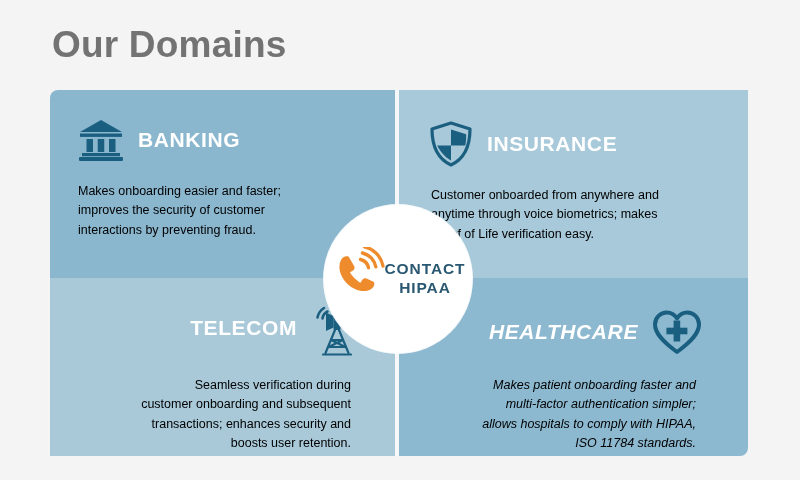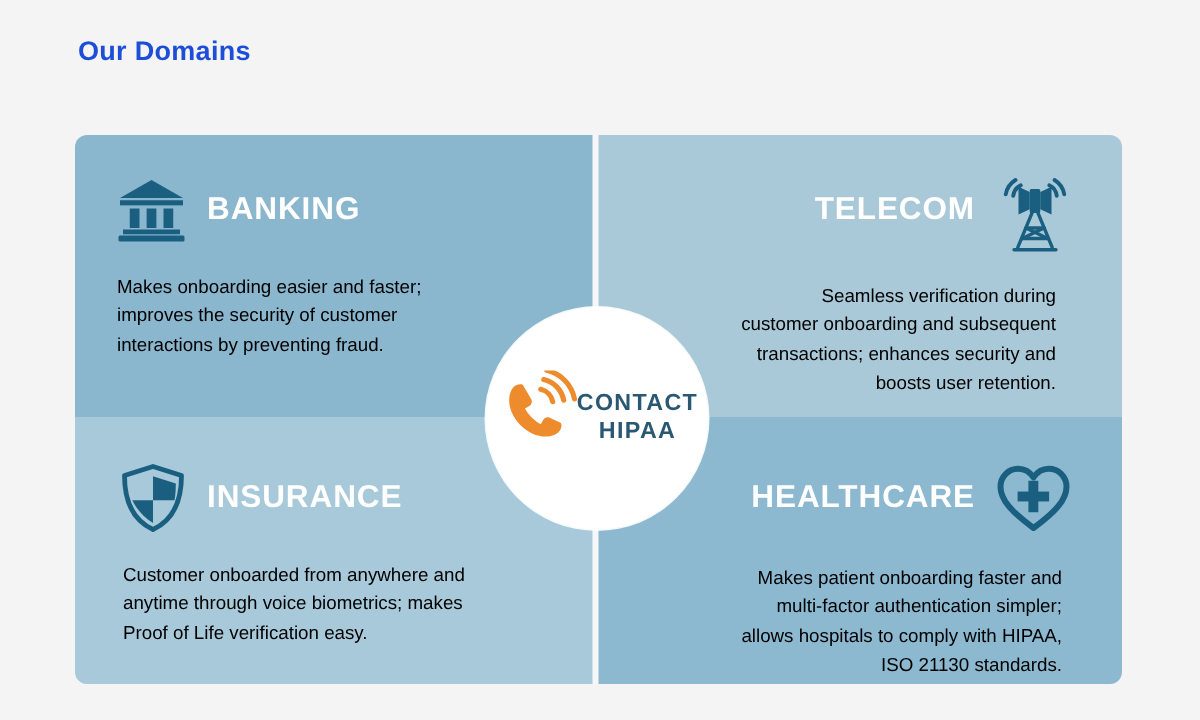--- a/index.html
+++ b/index.html
@@ -12,23 +12,23 @@
     background: #f4f4f4;
     font-family: "Liberation Sans", sans-serif;
     overflow: hidden;
     position: relative;
   }
 
   .page-title {
     position: absolute;
     left: 52px;
     top: 24px;
-    font-size: 18px;
+    font-size: 37px;
     font-weight: bold;
-    color: #1d4ed8;
+    color: #737373;
     letter-spacing: 0.2px;
     margin: 0;
   }
 
   .grid {
     position: absolute;
     left: 50px;
     top: 90px;
     width: 698px;
     height: 366px;
@@ -86,21 +86,21 @@
   .icon svg { display: block; }
 
   
   .card-banking .card-head   { margin-left: 2px; }
   .card-banking .card-body   { margin-left: 2px; margin-top: 16px; }
   .card-telecom              { padding-right: 44px; }
   .card-telecom .card-head   { margin-right: -12px; }
   .card-telecom .card-body   { margin-top: 22px; max-width: 210px; }
   .card-insurance .card-head { margin-left: 4px; margin-top: 4px; }
   .card-insurance .card-body { margin-left: 6px; margin-top: 16px; max-width: 240px; }
-  .card-healthcare           { padding-right: 40px; }
+  .card-healthcare           { padding-right: 52px; font-style: italic; }
   .card-healthcare .card-head{ margin-right: -6px; margin-top: 4px; }
   .card-healthcare .card-body{ margin-top: 18px; max-width: 225px; }
 
   .hub {
     position: absolute;
     left: 324px;
     top: 205px;
     width: 148px;
     height: 148px;
     border-radius: 50%;
@@ -141,20 +141,34 @@
           <rect x="4" y="35" width="38" height="3.2" fill="#1b5f80"></rect>
           <rect x="1" y="39" width="44" height="4" rx="1" fill="#1b5f80"></rect>
         </svg>
       </span>
       <span class="card-title">BANKING</span>
     </div>
     <p class="card-body left">Makes onboarding easier and faster; improves the security of customer interactions by preventing fraud.</p>
   </div>
 
   <div class="gutter-top"></div>
+
+  <div class="card card-insurance">
+    <div class="card-head">
+      <span class="icon">
+        <svg width="44" height="48" viewBox="0 0 44 48">
+          <path d="M22 3 L41 9 C41 26 35 39 22 45 C9 39 3 26 3 9 Z" fill="none" stroke="#1b5f80" stroke-width="3.2" stroke-linejoin="round"></path>
+          <path d="M22 9.5 L37.2 14.3 C37.2 19 36.9 22.5 36.3 25.5 L22 25.5 Z" fill="#1b5f80"></path>
+          <path d="M22 25.5 L22 40.6 C14.2 36.2 10 29.1 8.2 25.5 Z" fill="#1b5f80"></path>
+        </svg>
+      </span>
+      <span class="card-title">INSURANCE</span>
+    </div>
+    <p class="card-body left">Customer onboarded from anywhere and anytime through voice biometrics; makes Proof of Life verification easy.</p>
+  </div>
 
   <div class="card card-telecom">
     <div class="card-head right">
       <span class="card-title">TELECOM</span>
       <span class="icon">
         <svg width="52" height="58" viewBox="0 0 52 58">
           <g fill="none" stroke="#1b5f80" stroke-width="2.6" stroke-linecap="round">
             <path d="M16.5 12.5 A9 9 0 0 0 11.5 19.5"></path>
             <path d="M13 9 A14 14 0 0 0 6.5 18.5"></path>
             <path d="M35.5 12.5 A9 9 0 0 1 40.5 19.5"></path>
@@ -171,49 +185,35 @@
             <path d="M20 41 L34.5 48"></path>
             <path d="M32 41 L17.5 48"></path>
             <path d="M12 55.5 L40 55.5"></path>
           </g>
         </svg>
       </span>
     </div>
     <p class="card-body right">Seamless verification during customer onboarding and subsequent transactions; enhances security and boosts user retention.</p>
   </div>
 
-  <div class="card card-insurance">
-    <div class="card-head">
-      <span class="icon">
-        <svg width="44" height="48" viewBox="0 0 44 48">
-          <path d="M22 3 L41 9 C41 26 35 39 22 45 C9 39 3 26 3 9 Z" fill="none" stroke="#1b5f80" stroke-width="3.2" stroke-linejoin="round"></path>
-          <path d="M22 9.5 L37.2 14.3 C37.2 19 36.9 22.5 36.3 25.5 L22 25.5 Z" fill="#1b5f80"></path>
-          <path d="M22 25.5 L22 40.6 C14.2 36.2 10 29.1 8.2 25.5 Z" fill="#1b5f80"></path>
-        </svg>
-      </span>
-      <span class="card-title">INSURANCE</span>
-    </div>
-    <p class="card-body left">Customer onboarded from anywhere and anytime through voice biometrics; makes Proof of Life verification easy.</p>
-  </div>
-
   <div class="gutter-bottom"></div>
 
   <div class="card card-healthcare">
     <div class="card-head right">
       <span class="card-title">HEALTHCARE</span>
       <span class="icon">
         <svg width="50" height="48" viewBox="0 0 50 48">
           <path d="M25 44 C10 33 3 25 3 16.5 C3 9.5 8.5 4.5 14.8 4.5 C19 4.5 22.7 6.8 25 10.3
                    C27.3 6.8 31 4.5 35.2 4.5 C41.5 4.5 47 9.5 47 16.5 C47 25 40 33 25 44 Z" fill="none" stroke="#1b5f80" stroke-width="4" stroke-linejoin="round"></path>
           <rect x="21.6" y="12.5" width="6.6" height="21" fill="#1b5f80"></rect>
           <rect x="14.4" y="19.7" width="21" height="6.6" fill="#1b5f80"></rect>
         </svg>
       </span>
     </div>
-    <p class="card-body right">Makes patient onboarding faster and multi-factor authentication simpler; allows hospitals to comply with HIPAA, ISO 21130 standards.</p>
+    <p class="card-body right">Makes patient onboarding faster and multi-factor authentication simpler; allows hospitals to comply with HIPAA, ISO 11784 standards.</p>
   </div>
 
 </div>
 
 <div class="hub">
   <span class="hub-icon">
     <svg width="54" height="54" viewBox="0 0 54 54">
       <path d="M17.5 9.5 C14.5 8.5 11.5 10 10 13 C6.5 20 9 29.5 16 36.5
                C23 43.5 32.5 46 39.5 42.5 C42.5 41 44 38 43 35
                L35.5 31.5 C33.5 30.8 32 31.5 31 33.2 L29.5 35.8

